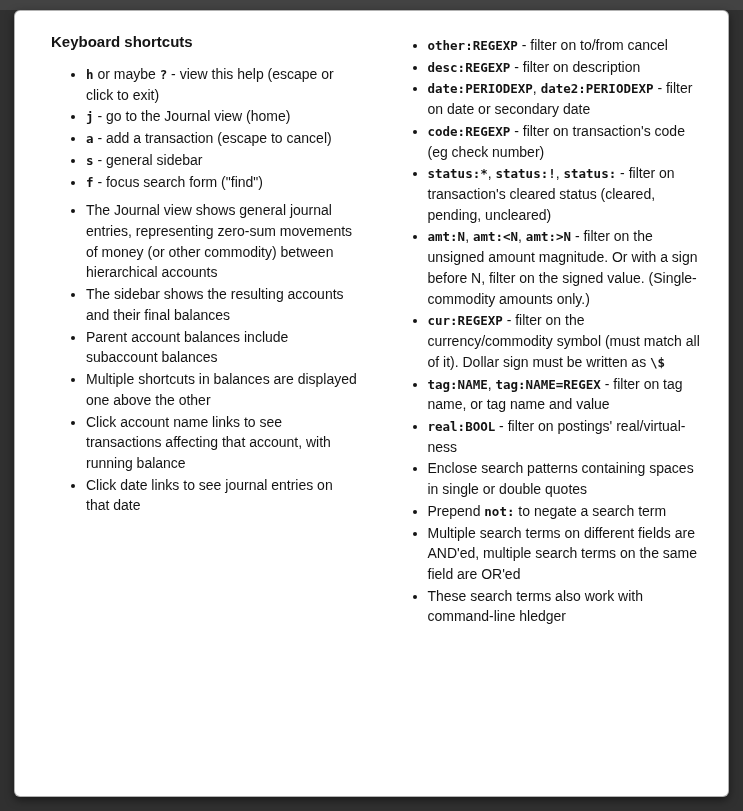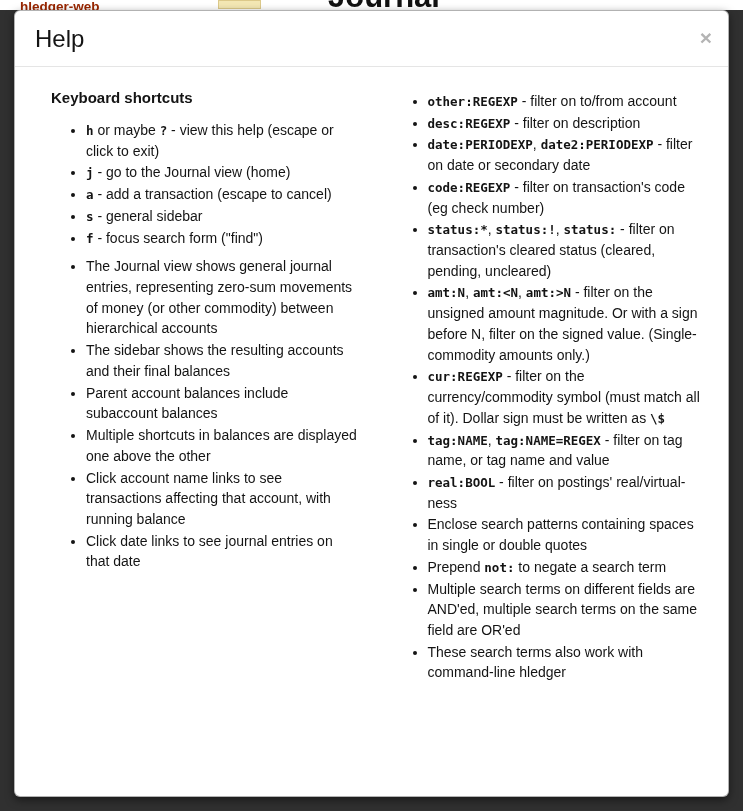--- a/index.html
+++ b/index.html
@@ -71,33 +71,24 @@
     font-family: "DejaVu Sans Mono", monospace;
     font-weight: bold;
     font-size: 12.5px;
   }
 </style>
 </head>
 <body>
 
 <div class="viewport">
 
-  <div class="page-navbar">
-    <a class="brand-link">hledger-web</a>
-    <div class="highlight-box"></div>
-    <div class="page-heading-clipped">Journal</div>
-  </div>
 
   <div class="backdrop"></div>
 
   <div class="modal">
-    <div class="modal-header">
-      <div class="modal-title">Help</div>
-      <button class="close-btn">×</button>
-    </div>
     <div class="modal-body">
 
       <div class="col">
         <div class="section">
           <div class="section-heading">Keyboard shortcuts</div>
           <ul class="help-list">
               <li><span class="code">h</span><span> or maybe </span><span class="code">?</span><span> - view this help (escape or click to exit)</span></li>
               <li><span class="code">j</span><span> - go to the Journal view (home)</span></li>
               <li><span class="code">a</span><span> - add a transaction (escape to cancel)</span></li>
               <li><span class="code">s</span><span> - general sidebar</span></li>
@@ -112,21 +103,21 @@
               <li><span>Multiple shortcuts in balances are displayed one above the other</span></li>
               <li><span>Click account name links to see transactions affecting that account, with running balance</span></li>
               <li><span>Click date links to see journal entries on that date</span></li>
             </ul>
         </div>
       </div>
 
       <div class="col">
         <div class="section">
           <ul class="help-list">
-              <li><span class="code">other:REGEXP</span><span> - filter on to/from account</span></li>
+              <li><span class="code">other:REGEXP</span><span> - filter on to/from cancel</span></li>
               <li><span class="code">desc:REGEXP</span><span> - filter on description</span></li>
               <li><span class="code">date:PERIODEXP</span><span>, </span><span class="code">date2:PERIODEXP</span><span> - filter on date or secondary date</span></li>
               <li><span class="code">code:REGEXP</span><span> - filter on transaction's code (eg check number)</span></li>
               <li><span class="code">status:*</span><span>, </span><span class="code">status:!</span><span>, </span><span class="code">status:</span><span> - filter on transaction's cleared status (cleared, pending, uncleared)</span></li>
               <li><span class="code">amt:N</span><span>, </span><span class="code">amt:&lt;N</span><span>, </span><span class="code">amt:&gt;N</span><span> - filter on the unsigned amount magnitude. Or with a sign before N, filter on the signed value. (Single-commodity amounts only.)</span></li>
               <li><span class="code">cur:REGEXP</span><span> - filter on the currency/commodity symbol (must match all of it). Dollar sign must be written as </span><span class="code">\$</span></li>
               <li><span class="code">tag:NAME</span><span>, </span><span class="code">tag:NAME=REGEX</span><span> - filter on tag name, or tag name and value</span></li>
               <li><span class="code">real:BOOL</span><span> - filter on postings' real/virtual-ness</span></li>
               <li><span>Enclose search patterns containing spaces in single or double quotes</span></li>
               <li><span>Prepend </span><span class="code">not:</span><span> to negate a search term</span></li>

